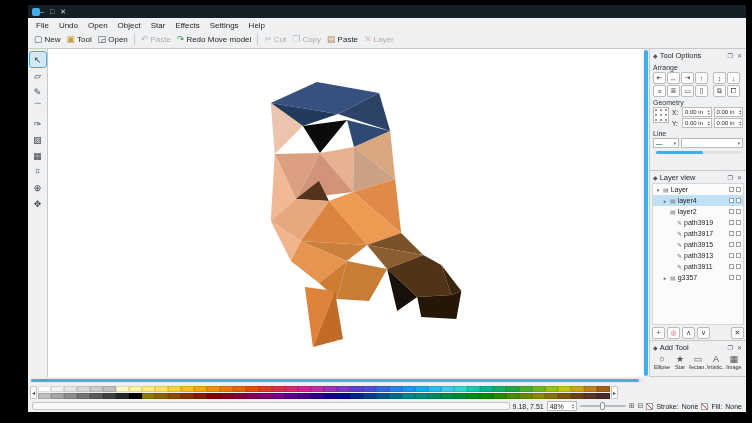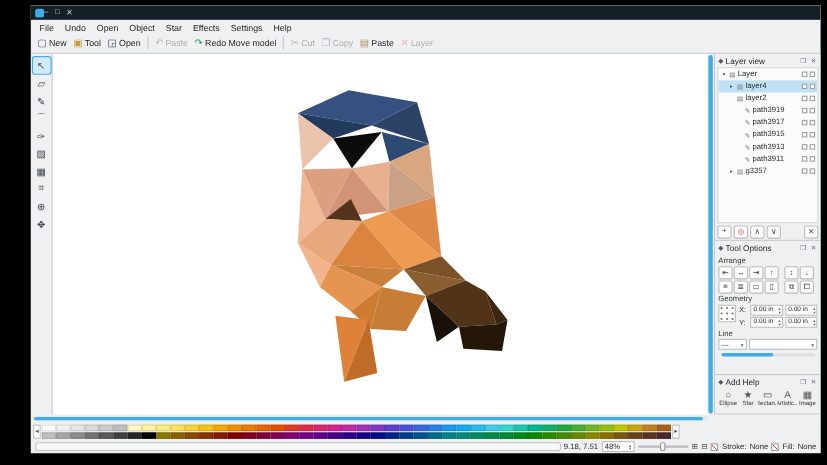--- a/index.html
+++ b/index.html
@@ -218,111 +218,20 @@
           <polygon points="338,220 368,248 348,262" fill="#19100a"></polygon>
         </svg>
     </div>
 
     <div class="vscroll">
         <span class="vthumb"></span>
       </div>
 
     <div class="right-panel">
 
-      <div class="docker layer-docker">
-        <div class="docker-header">
-          <span class="dh-glyph">◆</span>
-          <span class="dh-title">Layer view</span>
-          <span class="dh-btn">❐</span>
-          <span class="dh-btn">✕</span>
-        </div>
-        <div class="layer-list" id="layer-list">
-            <div class="layer-row" style="padding-left: 2px;">
-              <span class="lr-exp">▾</span>
-              <span class="lr-icon">▤</span>
-              <span class="lr-label">Layer</span>
-              <span class="lr-spacer"></span>
-              <span class="lr-mini"></span>
-              <span class="lr-mini"></span>
-            </div>
-            <div class="layer-row selected" style="padding-left: 9px;">
-              <span class="lr-exp">▸</span>
-              <span class="lr-icon">▤</span>
-              <span class="lr-label">layer4</span>
-              <span class="lr-spacer"></span>
-              <span class="lr-mini"></span>
-              <span class="lr-mini"></span>
-            </div>
-            <div class="layer-row" style="padding-left: 9px;">
-              <span class="lr-exp"></span>
-              <span class="lr-icon">▤</span>
-              <span class="lr-label">layer2</span>
-              <span class="lr-spacer"></span>
-              <span class="lr-mini"></span>
-              <span class="lr-mini"></span>
-            </div>
-            <div class="layer-row" style="padding-left: 16px;">
-              <span class="lr-exp"></span>
-              <span class="lr-icon">✎</span>
-              <span class="lr-label">path3919</span>
-              <span class="lr-spacer"></span>
-              <span class="lr-mini"></span>
-              <span class="lr-mini"></span>
-            </div>
-            <div class="layer-row" style="padding-left: 16px;">
-              <span class="lr-exp"></span>
-              <span class="lr-icon">✎</span>
-              <span class="lr-label">path3917</span>
-              <span class="lr-spacer"></span>
-              <span class="lr-mini"></span>
-              <span class="lr-mini"></span>
-            </div>
-            <div class="layer-row" style="padding-left: 16px;">
-              <span class="lr-exp"></span>
-              <span class="lr-icon">✎</span>
-              <span class="lr-label">path3915</span>
-              <span class="lr-spacer"></span>
-              <span class="lr-mini"></span>
-              <span class="lr-mini"></span>
-            </div>
-            <div class="layer-row" style="padding-left: 16px;">
-              <span class="lr-exp"></span>
-              <span class="lr-icon">✎</span>
-              <span class="lr-label">path3913</span>
-              <span class="lr-spacer"></span>
-              <span class="lr-mini"></span>
-              <span class="lr-mini"></span>
-            </div>
-            <div class="layer-row" style="padding-left: 16px;">
-              <span class="lr-exp"></span>
-              <span class="lr-icon">✎</span>
-              <span class="lr-label">path3911</span>
-              <span class="lr-spacer"></span>
-              <span class="lr-mini"></span>
-              <span class="lr-mini"></span>
-            </div>
-            <div class="layer-row" style="padding-left: 9px;">
-              <span class="lr-exp">▸</span>
-              <span class="lr-icon">▤</span>
-              <span class="lr-label">g3357</span>
-              <span class="lr-spacer"></span>
-              <span class="lr-mini"></span>
-              <span class="lr-mini"></span>
-            </div>
-            <div style="flex: 1 1 0%;"></div>
-          </div>
-        <div class="layer-btns" id="layer-btns">
-            <span class="mini-btn">+</span>
-            <span class="mini-btn red">◎</span>
-            <span class="mini-btn">∧</span>
-            <span class="mini-btn">∨</span>
-            <span class="mini-btn push">✕</span>
-          </div>
-      </div>
-
       <div class="docker tool-options">
         <div class="docker-header">
           <span class="dh-glyph">◆</span>
           <span class="dh-title">Tool Options</span>
           <span class="dh-btn">❐</span>
           <span class="dh-btn">✕</span>
         </div>
         <div class="to-body">
           <div class="section-label">Arrange</div>
           <div class="arrange-row" id="arrange-row1">
@@ -399,24 +308,115 @@
                 <span></span>
                 <span class="car">▾</span>
               </span>
           </div>
           <div class="to-scroll">
               <i></i>
             </div>
         </div>
       </div>
 
+      <div class="docker layer-docker">
+        <div class="docker-header">
+          <span class="dh-glyph">◆</span>
+          <span class="dh-title">Layer view</span>
+          <span class="dh-btn">❐</span>
+          <span class="dh-btn">✕</span>
+        </div>
+        <div class="layer-list" id="layer-list">
+            <div class="layer-row" style="padding-left: 2px;">
+              <span class="lr-exp">▾</span>
+              <span class="lr-icon">▤</span>
+              <span class="lr-label">Layer</span>
+              <span class="lr-spacer"></span>
+              <span class="lr-mini"></span>
+              <span class="lr-mini"></span>
+            </div>
+            <div class="layer-row selected" style="padding-left: 9px;">
+              <span class="lr-exp">▸</span>
+              <span class="lr-icon">▤</span>
+              <span class="lr-label">layer4</span>
+              <span class="lr-spacer"></span>
+              <span class="lr-mini"></span>
+              <span class="lr-mini"></span>
+            </div>
+            <div class="layer-row" style="padding-left: 9px;">
+              <span class="lr-exp"></span>
+              <span class="lr-icon">▤</span>
+              <span class="lr-label">layer2</span>
+              <span class="lr-spacer"></span>
+              <span class="lr-mini"></span>
+              <span class="lr-mini"></span>
+            </div>
+            <div class="layer-row" style="padding-left: 16px;">
+              <span class="lr-exp"></span>
+              <span class="lr-icon">✎</span>
+              <span class="lr-label">path3919</span>
+              <span class="lr-spacer"></span>
+              <span class="lr-mini"></span>
+              <span class="lr-mini"></span>
+            </div>
+            <div class="layer-row" style="padding-left: 16px;">
+              <span class="lr-exp"></span>
+              <span class="lr-icon">✎</span>
+              <span class="lr-label">path3917</span>
+              <span class="lr-spacer"></span>
+              <span class="lr-mini"></span>
+              <span class="lr-mini"></span>
+            </div>
+            <div class="layer-row" style="padding-left: 16px;">
+              <span class="lr-exp"></span>
+              <span class="lr-icon">✎</span>
+              <span class="lr-label">path3915</span>
+              <span class="lr-spacer"></span>
+              <span class="lr-mini"></span>
+              <span class="lr-mini"></span>
+            </div>
+            <div class="layer-row" style="padding-left: 16px;">
+              <span class="lr-exp"></span>
+              <span class="lr-icon">✎</span>
+              <span class="lr-label">path3913</span>
+              <span class="lr-spacer"></span>
+              <span class="lr-mini"></span>
+              <span class="lr-mini"></span>
+            </div>
+            <div class="layer-row" style="padding-left: 16px;">
+              <span class="lr-exp"></span>
+              <span class="lr-icon">✎</span>
+              <span class="lr-label">path3911</span>
+              <span class="lr-spacer"></span>
+              <span class="lr-mini"></span>
+              <span class="lr-mini"></span>
+            </div>
+            <div class="layer-row" style="padding-left: 9px;">
+              <span class="lr-exp">▸</span>
+              <span class="lr-icon">▤</span>
+              <span class="lr-label">g3357</span>
+              <span class="lr-spacer"></span>
+              <span class="lr-mini"></span>
+              <span class="lr-mini"></span>
+            </div>
+            <div style="flex: 1 1 0%;"></div>
+          </div>
+        <div class="layer-btns" id="layer-btns">
+            <span class="mini-btn">+</span>
+            <span class="mini-btn red">◎</span>
+            <span class="mini-btn">∧</span>
+            <span class="mini-btn">∨</span>
+            <span class="mini-btn push">✕</span>
+          </div>
+      </div>
+
       <div class="docker add-shape">
         <div class="docker-header">
           <span class="dh-glyph">◆</span>
-          <span class="dh-title">Add Help</span>
+          <span class="dh-title">Add Tool</span>
           <span class="dh-btn">❐</span>
           <span class="dh-btn">✕</span>
         </div>
         <div class="shape-row" id="shape-row">
             <span class="shape-item">
               <span class="sh-icon">○</span>
               <span class="sh-label">Ellipse</span>
             </span>
             <span class="shape-item">
               <span class="sh-icon">★</span>

